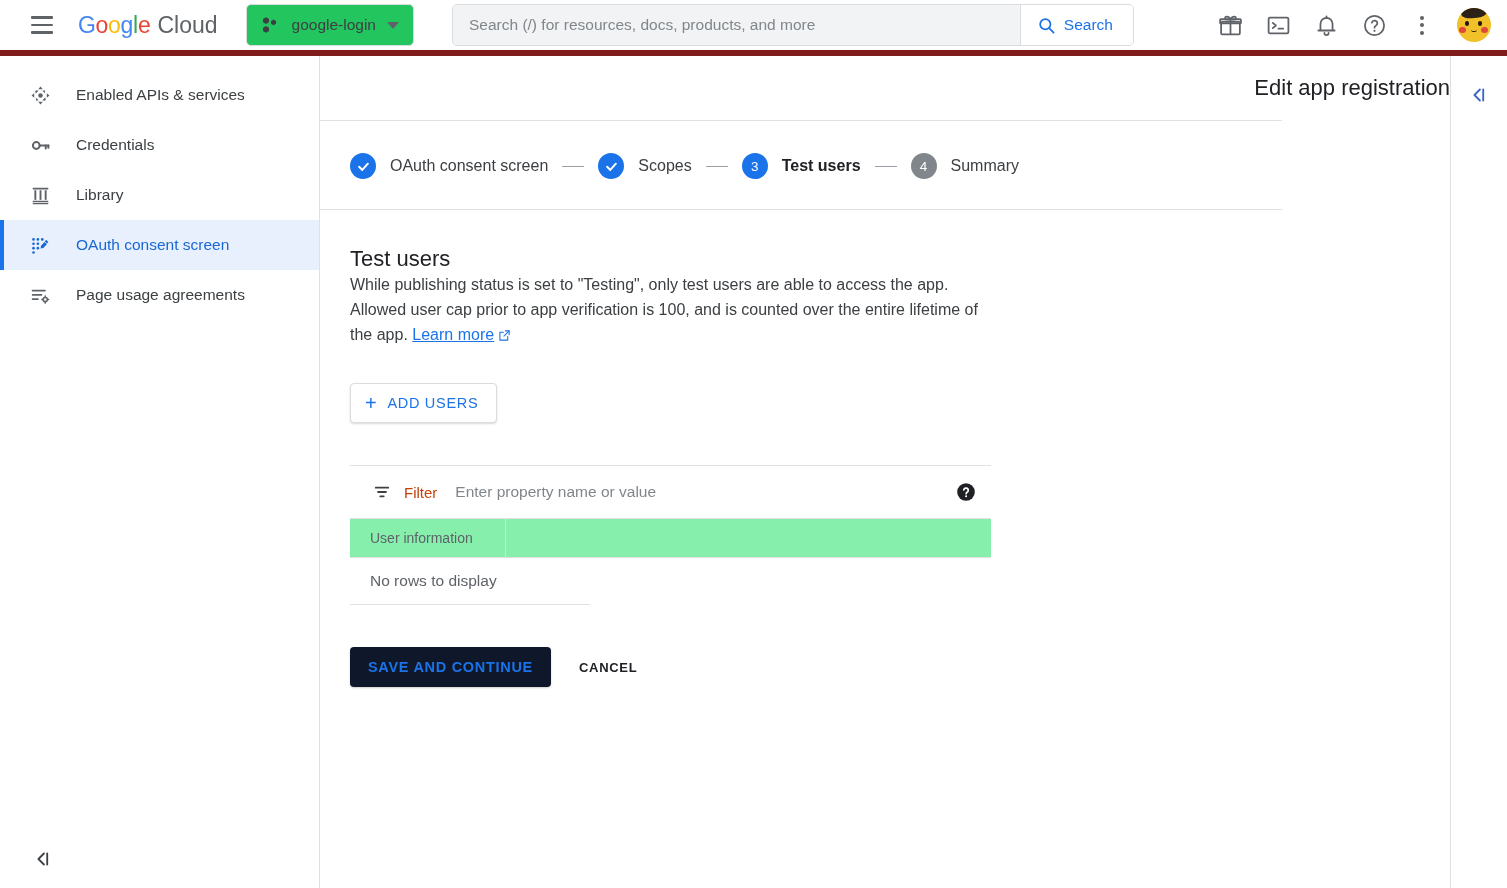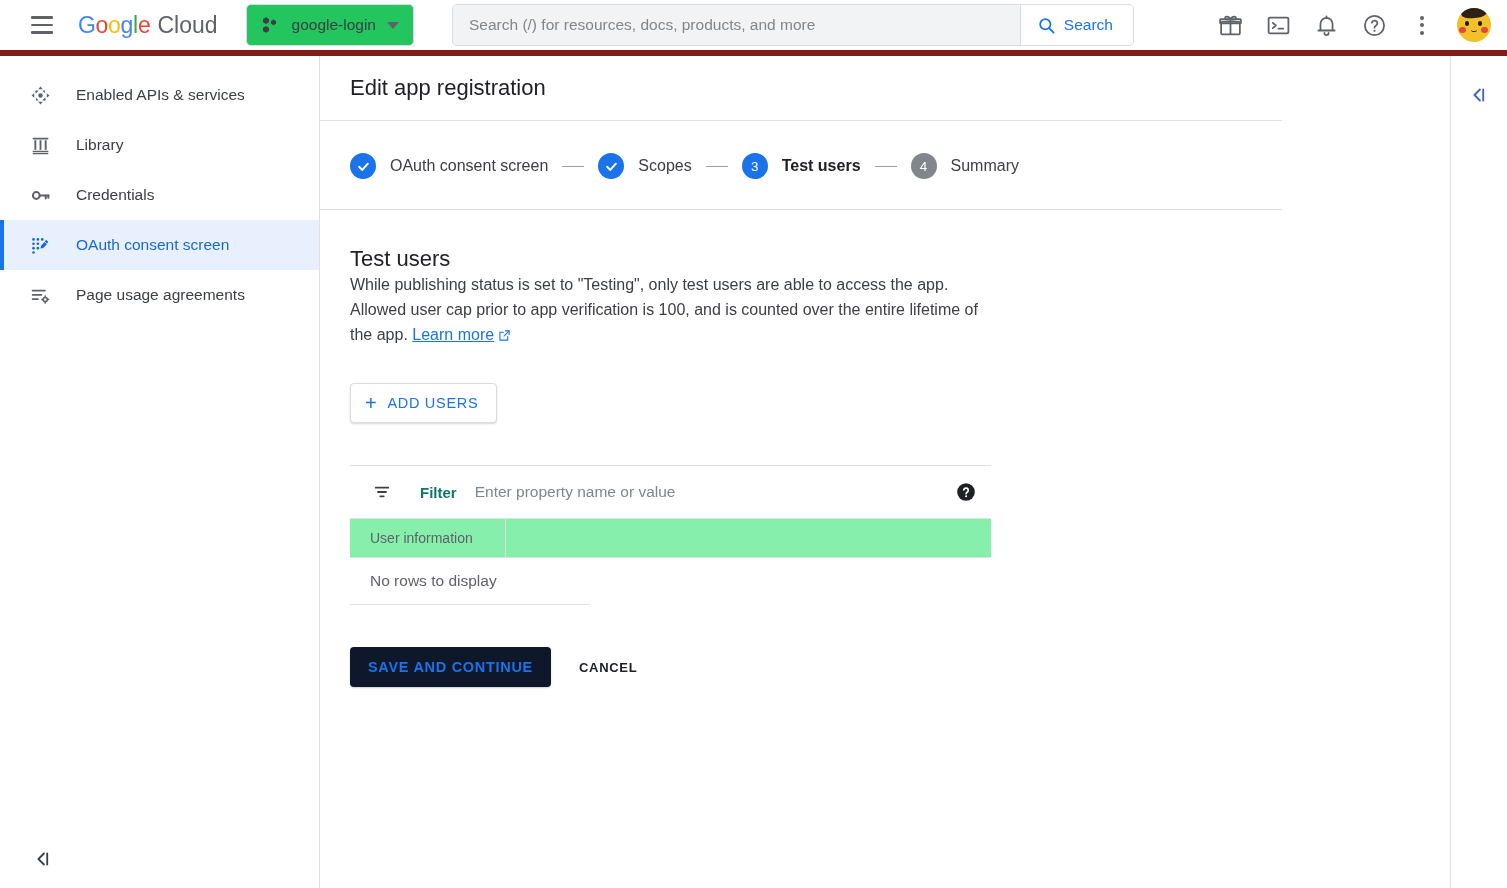--- a/index.html
+++ b/index.html
@@ -123,21 +123,21 @@
     width: 42px; height: 42px; display: flex; align-items: center;
     justify-content: center; cursor: pointer; color: #3c4043;
   }
 
   
   .main {
     position: absolute; top: 56px; left: 320px;
     width: 1131px; height: 832px; background: #fff;
     border-right: 1px solid #e0e0e0; overflow: hidden;
   }
-  .main-head { height: 64px; display: flex; align-items: center; padding-left: 30px; }
+  .main-head { height: 64px; display: flex; align-items: center; padding-left: 30px; justify-content: flex-end; }
   .main-head h1 { font-size: 22px; font-weight: 400; color: #202124; }
   .head-rule { height: 1px; background: #e0e0e0; width: 962px; }
 
   .stepper { display: flex; align-items: center; padding: 32px 0 0 30px; gap: 0; }
   .step { display: flex; align-items: center; gap: 14px; }
   .circle {
     width: 26px; height: 26px; border-radius: 50%;
     display: flex; align-items: center; justify-content: center;
     color: #fff; font-size: 13.5px; font-weight: 500; flex-shrink: 0;
   }
@@ -167,21 +167,21 @@
     font-family: "Liberation Sans", sans-serif;
   }
   .plus { font-size: 20px; line-height: 1; font-weight: 400; }
 
   .table-card { margin-top: 42px; width: 641px; }
   .table-top-rule { height: 1px; background: #e0e0e0; }
   .filter-bar {
     height: 52px; display: flex; align-items: center; padding: 0 14px 0 22px;
   }
   .filter-ico { width: 20px; margin-right: 12px; display: flex; align-items: center; justify-content: center; color: #3c4043; }
-  .filter-label { font-size: 15px; font-weight: 700; color: #0f766e; margin-right: 18px; margin-left: 16px; }
+  .filter-label { font-size: 15px; font-weight: 400; color: #c2410c; margin-right: 18px; }
   .filter-input {
     flex: 1; border: none; outline: none; font-size: 15.5px; color: #3c4043;
     font-family: "Liberation Sans", sans-serif; background: transparent;
   }
   .filter-input::placeholder { color: #80868b; }
   .help-ico { width: 22px; height: 22px; cursor: pointer; flex-shrink: 0; }
 
   .thead { height: 40px; background: #86efac; display: flex; align-items: center;
     border-top: 1px solid #e0e0e0; border-bottom: 1px solid #e0e0e0; }
   .th-user { width: 155px; padding-left: 20px; font-size: 14px; font-weight: 500; color: #5f6368; }
@@ -320,42 +320,42 @@
           <polygon points="16.9,18.1 14.2,17.4 17.4,14.2 18.1,16.9"></polygon>
           <polygon points="16.9,5.9 17.4,9.8 14.2,6.6"></polygon>
           <polygon points="7.1,18.1 6.6,14.2 9.8,17.4"></polygon>
         </svg>
       </span>
       <span>Enabled APIs &amp; services</span>
     </div>
 
     <div class="side-item">
       <span class="si-icon">
+        <svg width="21" height="21" viewBox="0 0 24 24" fill="none" stroke="currentColor" stroke-width="2.3">
+          <circle cx="7.2" cy="12" r="3.9"></circle>
+          <line x1="11" y1="12" x2="21" y2="12" stroke-linecap="round"></line>
+          <line x1="18" y1="12" x2="18" y2="15.4" stroke-linecap="round"></line>
+          <line x1="21" y1="12" x2="21" y2="14.6" stroke-linecap="round"></line>
+        </svg>
+      </span>
+      <span>Credentials</span>
+    </div>
+
+    <div class="side-item">
+      <span class="si-icon">
         <svg width="21" height="21" viewBox="0 0 24 24" fill="currentColor">
           <rect x="3" y="3.2" width="18" height="1.8" rx="0.6"></rect>
           <rect x="5" y="6" width="2.2" height="11"></rect>
           <rect x="10.9" y="6" width="2.2" height="11"></rect>
           <rect x="16.8" y="6" width="2.2" height="11"></rect>
           <rect x="3" y="18" width="18" height="1.8" rx="0.6"></rect>
           <rect x="3" y="20.6" width="18" height="1.4" rx="0.5"></rect>
         </svg>
       </span>
       <span>Library</span>
-    </div>
-
-    <div class="side-item">
-      <span class="si-icon">
-        <svg width="21" height="21" viewBox="0 0 24 24" fill="none" stroke="currentColor" stroke-width="2.3">
-          <circle cx="7.2" cy="12" r="3.9"></circle>
-          <line x1="11" y1="12" x2="21" y2="12" stroke-linecap="round"></line>
-          <line x1="18" y1="12" x2="18" y2="15.4" stroke-linecap="round"></line>
-          <line x1="21" y1="12" x2="21" y2="14.6" stroke-linecap="round"></line>
-        </svg>
-      </span>
-      <span>Credentials</span>
     </div>
 
     <div class="side-item active">
       <span class="si-icon">
         <svg width="21" height="21" viewBox="0 0 24 24" fill="currentColor">
           <circle cx="4" cy="5" r="1.5"></circle>
             <circle cx="9" cy="5" r="1.5"></circle>
             <circle cx="14" cy="5" r="1.5"></circle>
           <circle cx="4" cy="10" r="1.5"></circle>
             <circle cx="9" cy="10" r="1.5"></circle>

